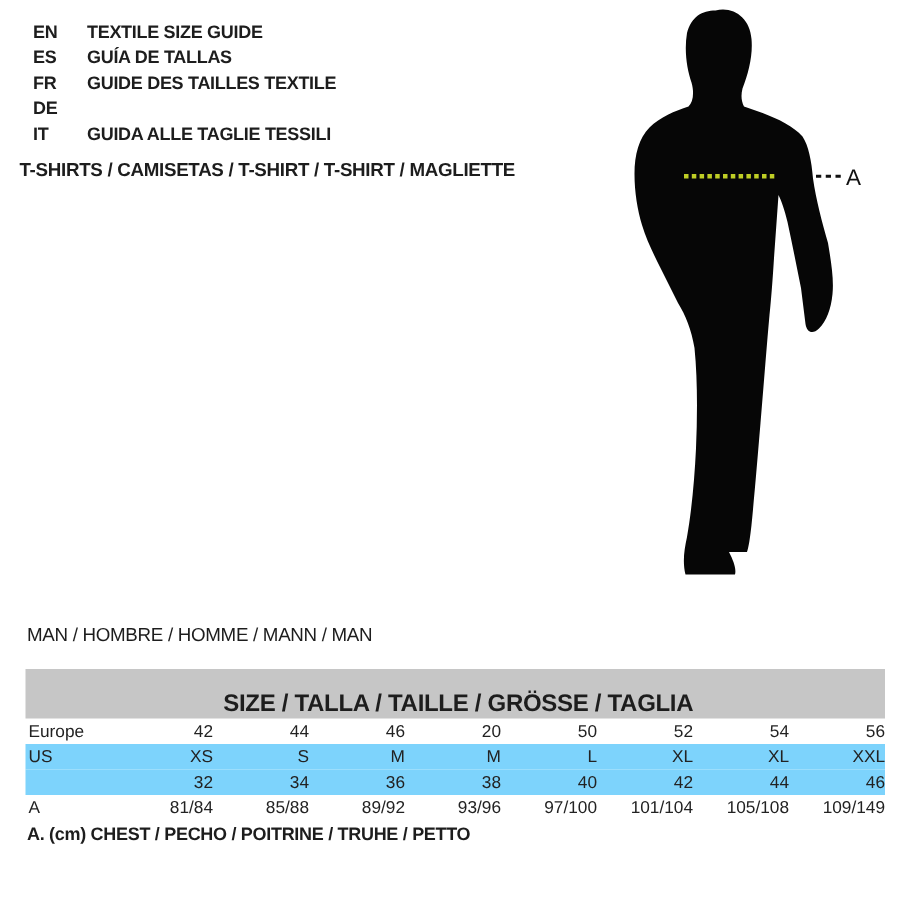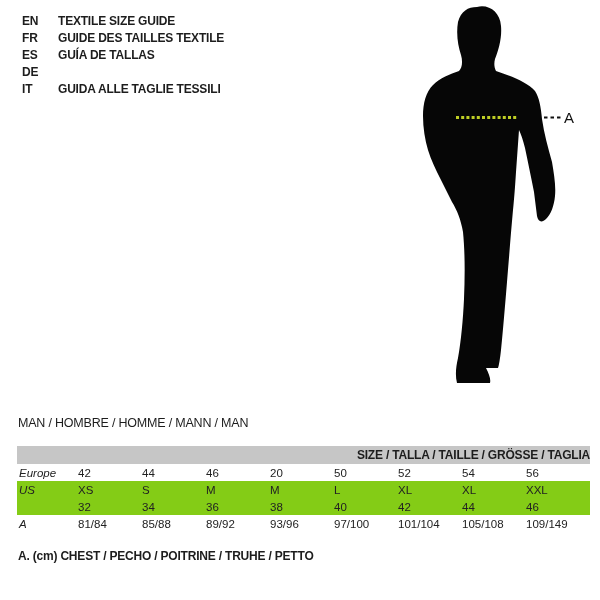--- a/index.html
+++ b/index.html
@@ -28,58 +28,59 @@
 
   
   .section-title { position:absolute; left:18px; top:416px;
                    font-weight:normal; font-size:12.5px; letter-spacing:-0.2px; white-space:nowrap; }
   .footnote { position:absolute; left:18px; top:549px;
               font-weight:bold; font-size:12px; letter-spacing:-0.2px; white-space:nowrap; }
 
   
   table.size-table { position:absolute; left:17px; top:446px; width:573px;
                      border-collapse:collapse; table-layout:fixed; font-size:11.5px; }
-  table.size-table th.tbl-header { background:#c6c6c6; text-align:right;
-                     padding:0 0 0 4px; height:18px; font-weight:bold;
-                     font-size:12px; letter-spacing:-0.2px; }
-  table.size-table td { height:17px; padding:0; text-align:left;
+  table.size-table th.tbl-header { background:#c6c6c6; text-align:center;
+                     padding:15px 0 0 4px; height:18px; font-weight:bold;
+                     font-size:16px; letter-spacing:-0.2px; }
+  table.size-table td { height:17px; padding:0; text-align:right;
                      font-weight:400; color:#222; }
-  table.size-table td.row-label { text-align:left; padding-left:2px;font-style:italic; }
-  table.size-table tr.shaded td { background:#84cc16; }
+  table.size-table td.row-label { text-align:left; padding-left:2px; }
+  table.size-table tr.shaded td { background:#7dd3fc; }
 </style>
 </head>
 <body>
 
 <div class="lang-block">
   <div class="lang-row">
     <span class="lang-code">EN</span>
     <span class="lang-label">TEXTILE SIZE GUIDE</span>
   </div>
 
   <div class="lang-row">
-    <span class="lang-code">FR</span>
-    <span class="lang-label">GUIDE DES TAILLES TEXTILE</span>
+    <span class="lang-code">ES</span>
+    <span class="lang-label">GUÍA DE TALLAS</span>
   </div>
 
   <div class="lang-row">
-    <span class="lang-code">ES</span>
-    <span class="lang-label">GUÍA DE TALLAS</span>
+    <span class="lang-code">FR</span>
+    <span class="lang-label">GUIDE DES TAILLES TEXTILE</span>
   </div>
 
   <div class="lang-row">
     <span class="lang-code">DE</span>
   </div>
 
   <div class="lang-row">
     <span class="lang-code">IT</span>
     <span class="lang-label">GUIDA ALLE TAGLIE TESSILI</span>
   </div>
 </div>
 
 <div class="garments">
+  <div>T-SHIRTS / CAMISETAS / T-SHIRT / T-SHIRT / MAGLIETTE</div>
 </div>
 
 <svg class="figure" width="600" height="600" viewBox="0 0 600 600">
   <path fill="#060606" d="M 477 7
            C 489 4 500 12 501 26
            C 502 37 499 49 495 59
            C 494 63 494 67 496 71
            C 511 76 527 82 535 91
            C 539 97 541 107 542 119
            C 544 133 548 148 552 162

